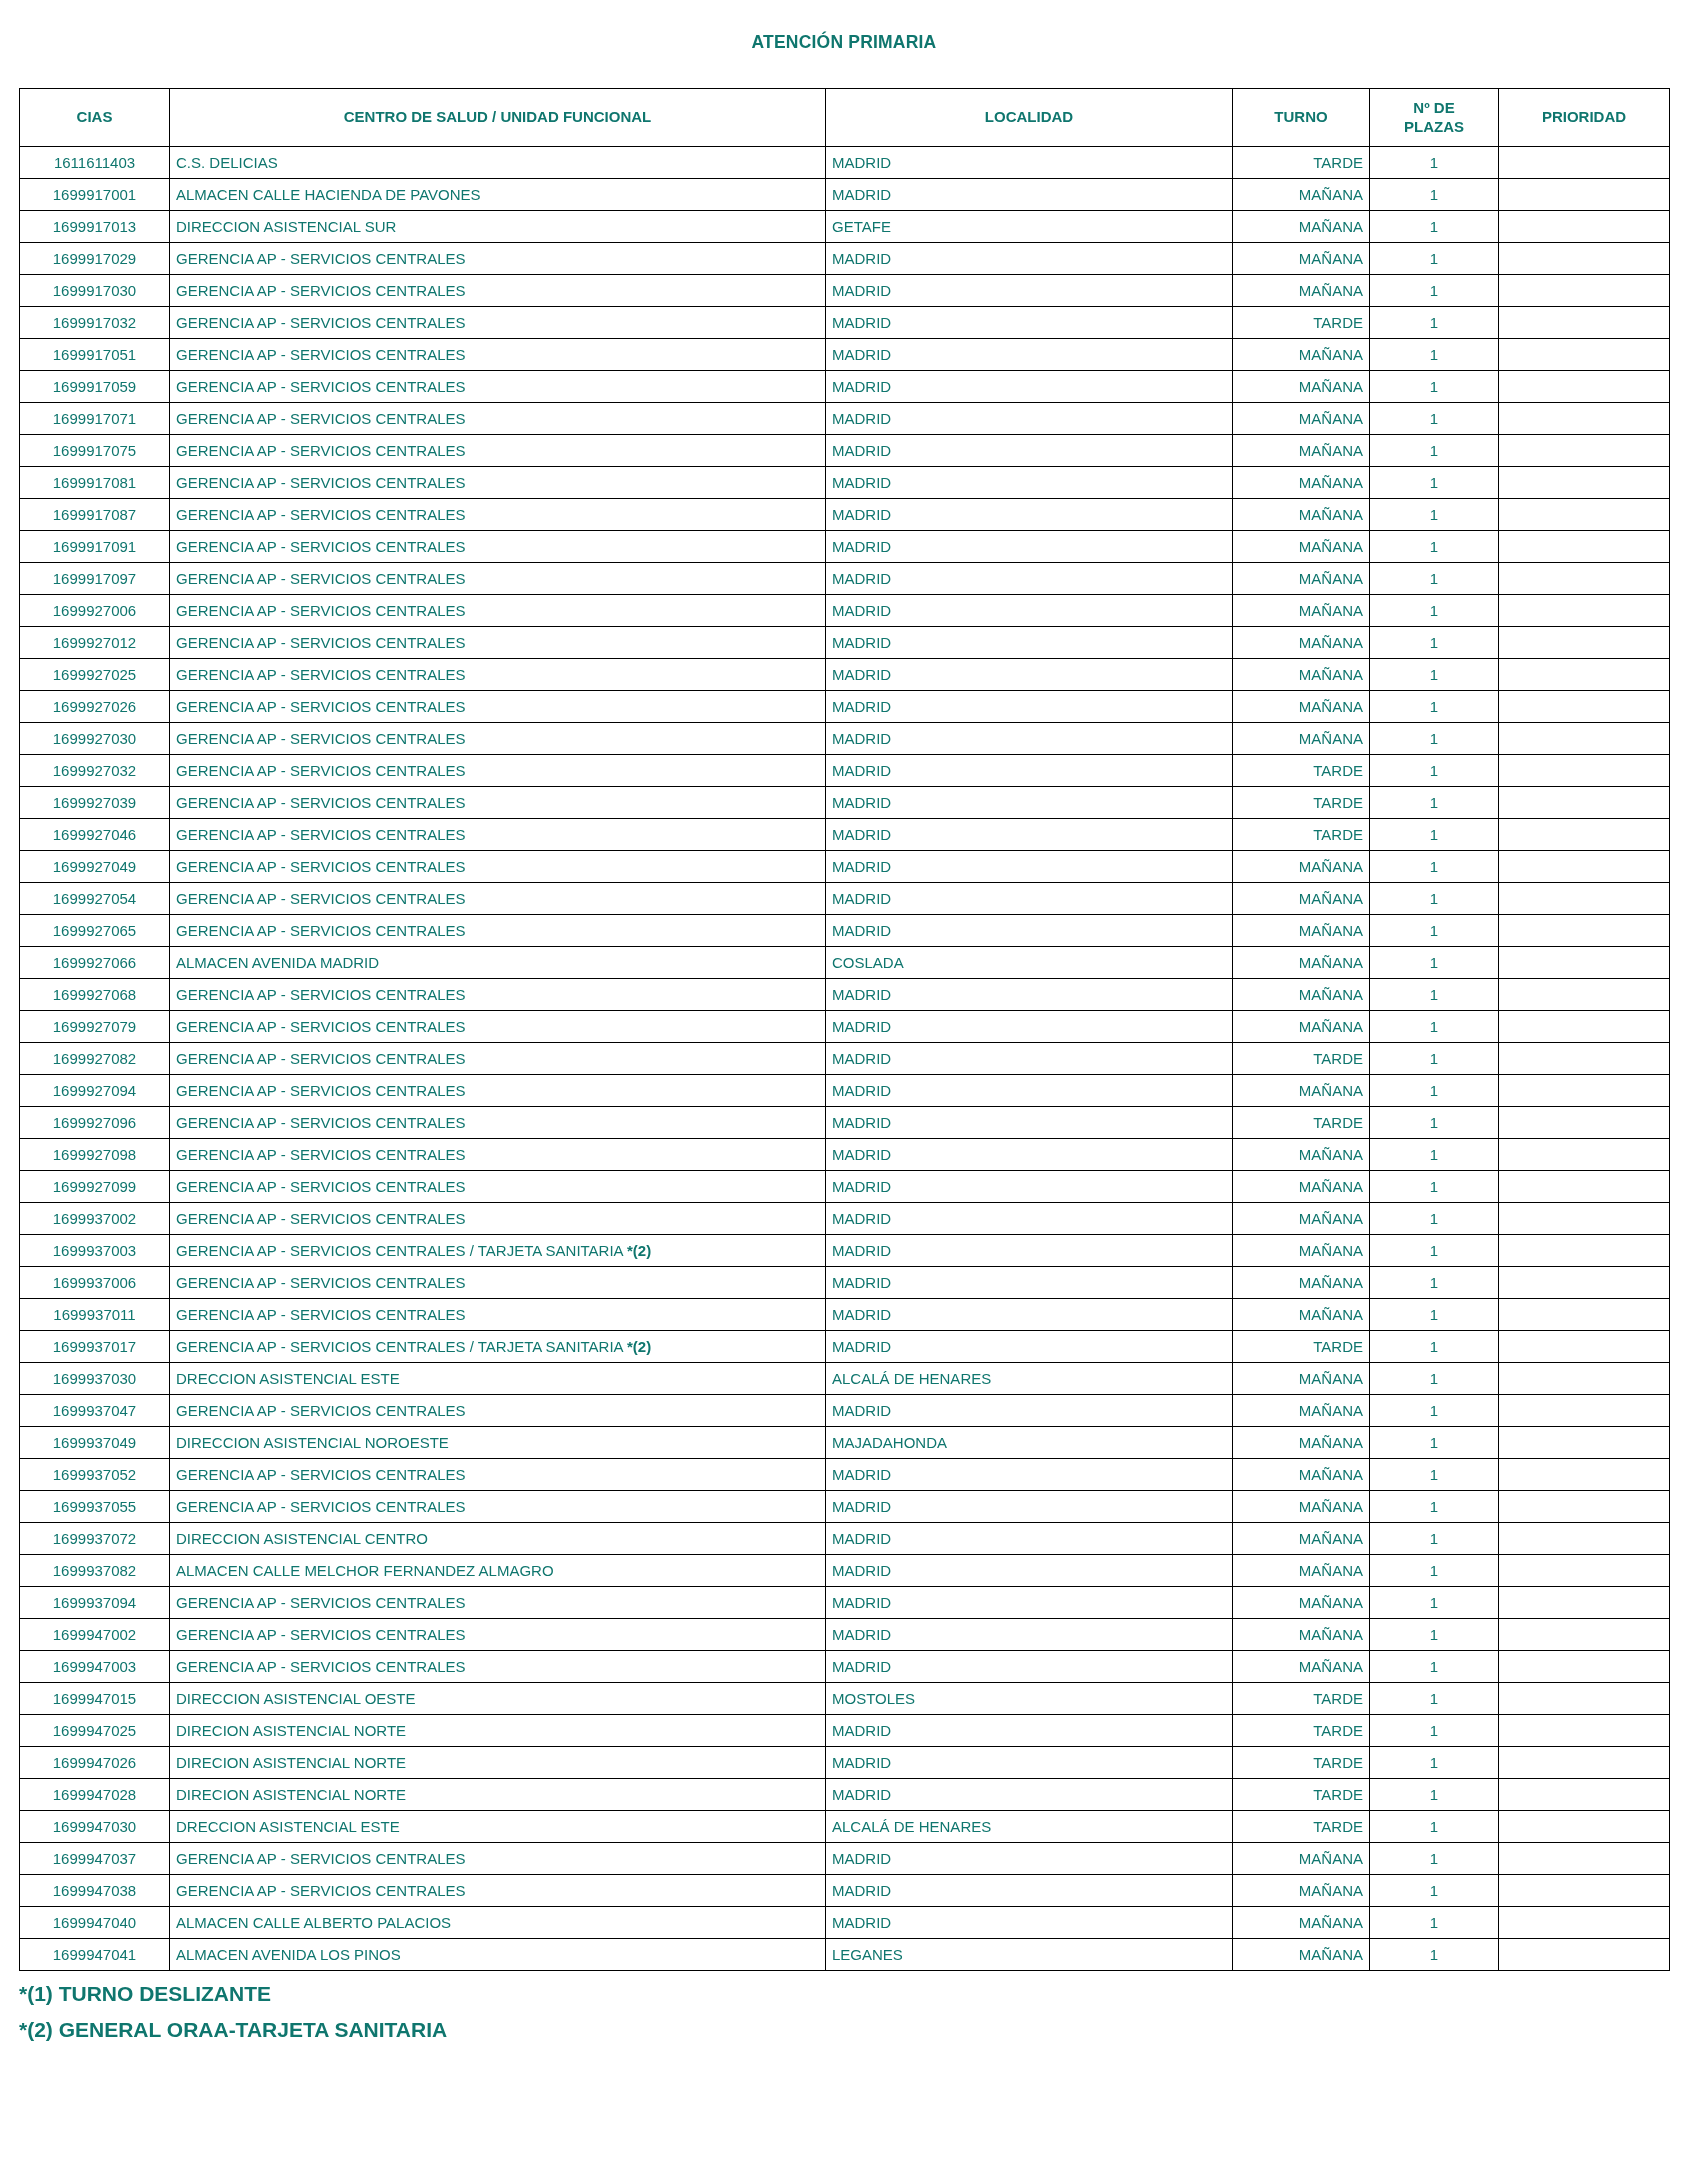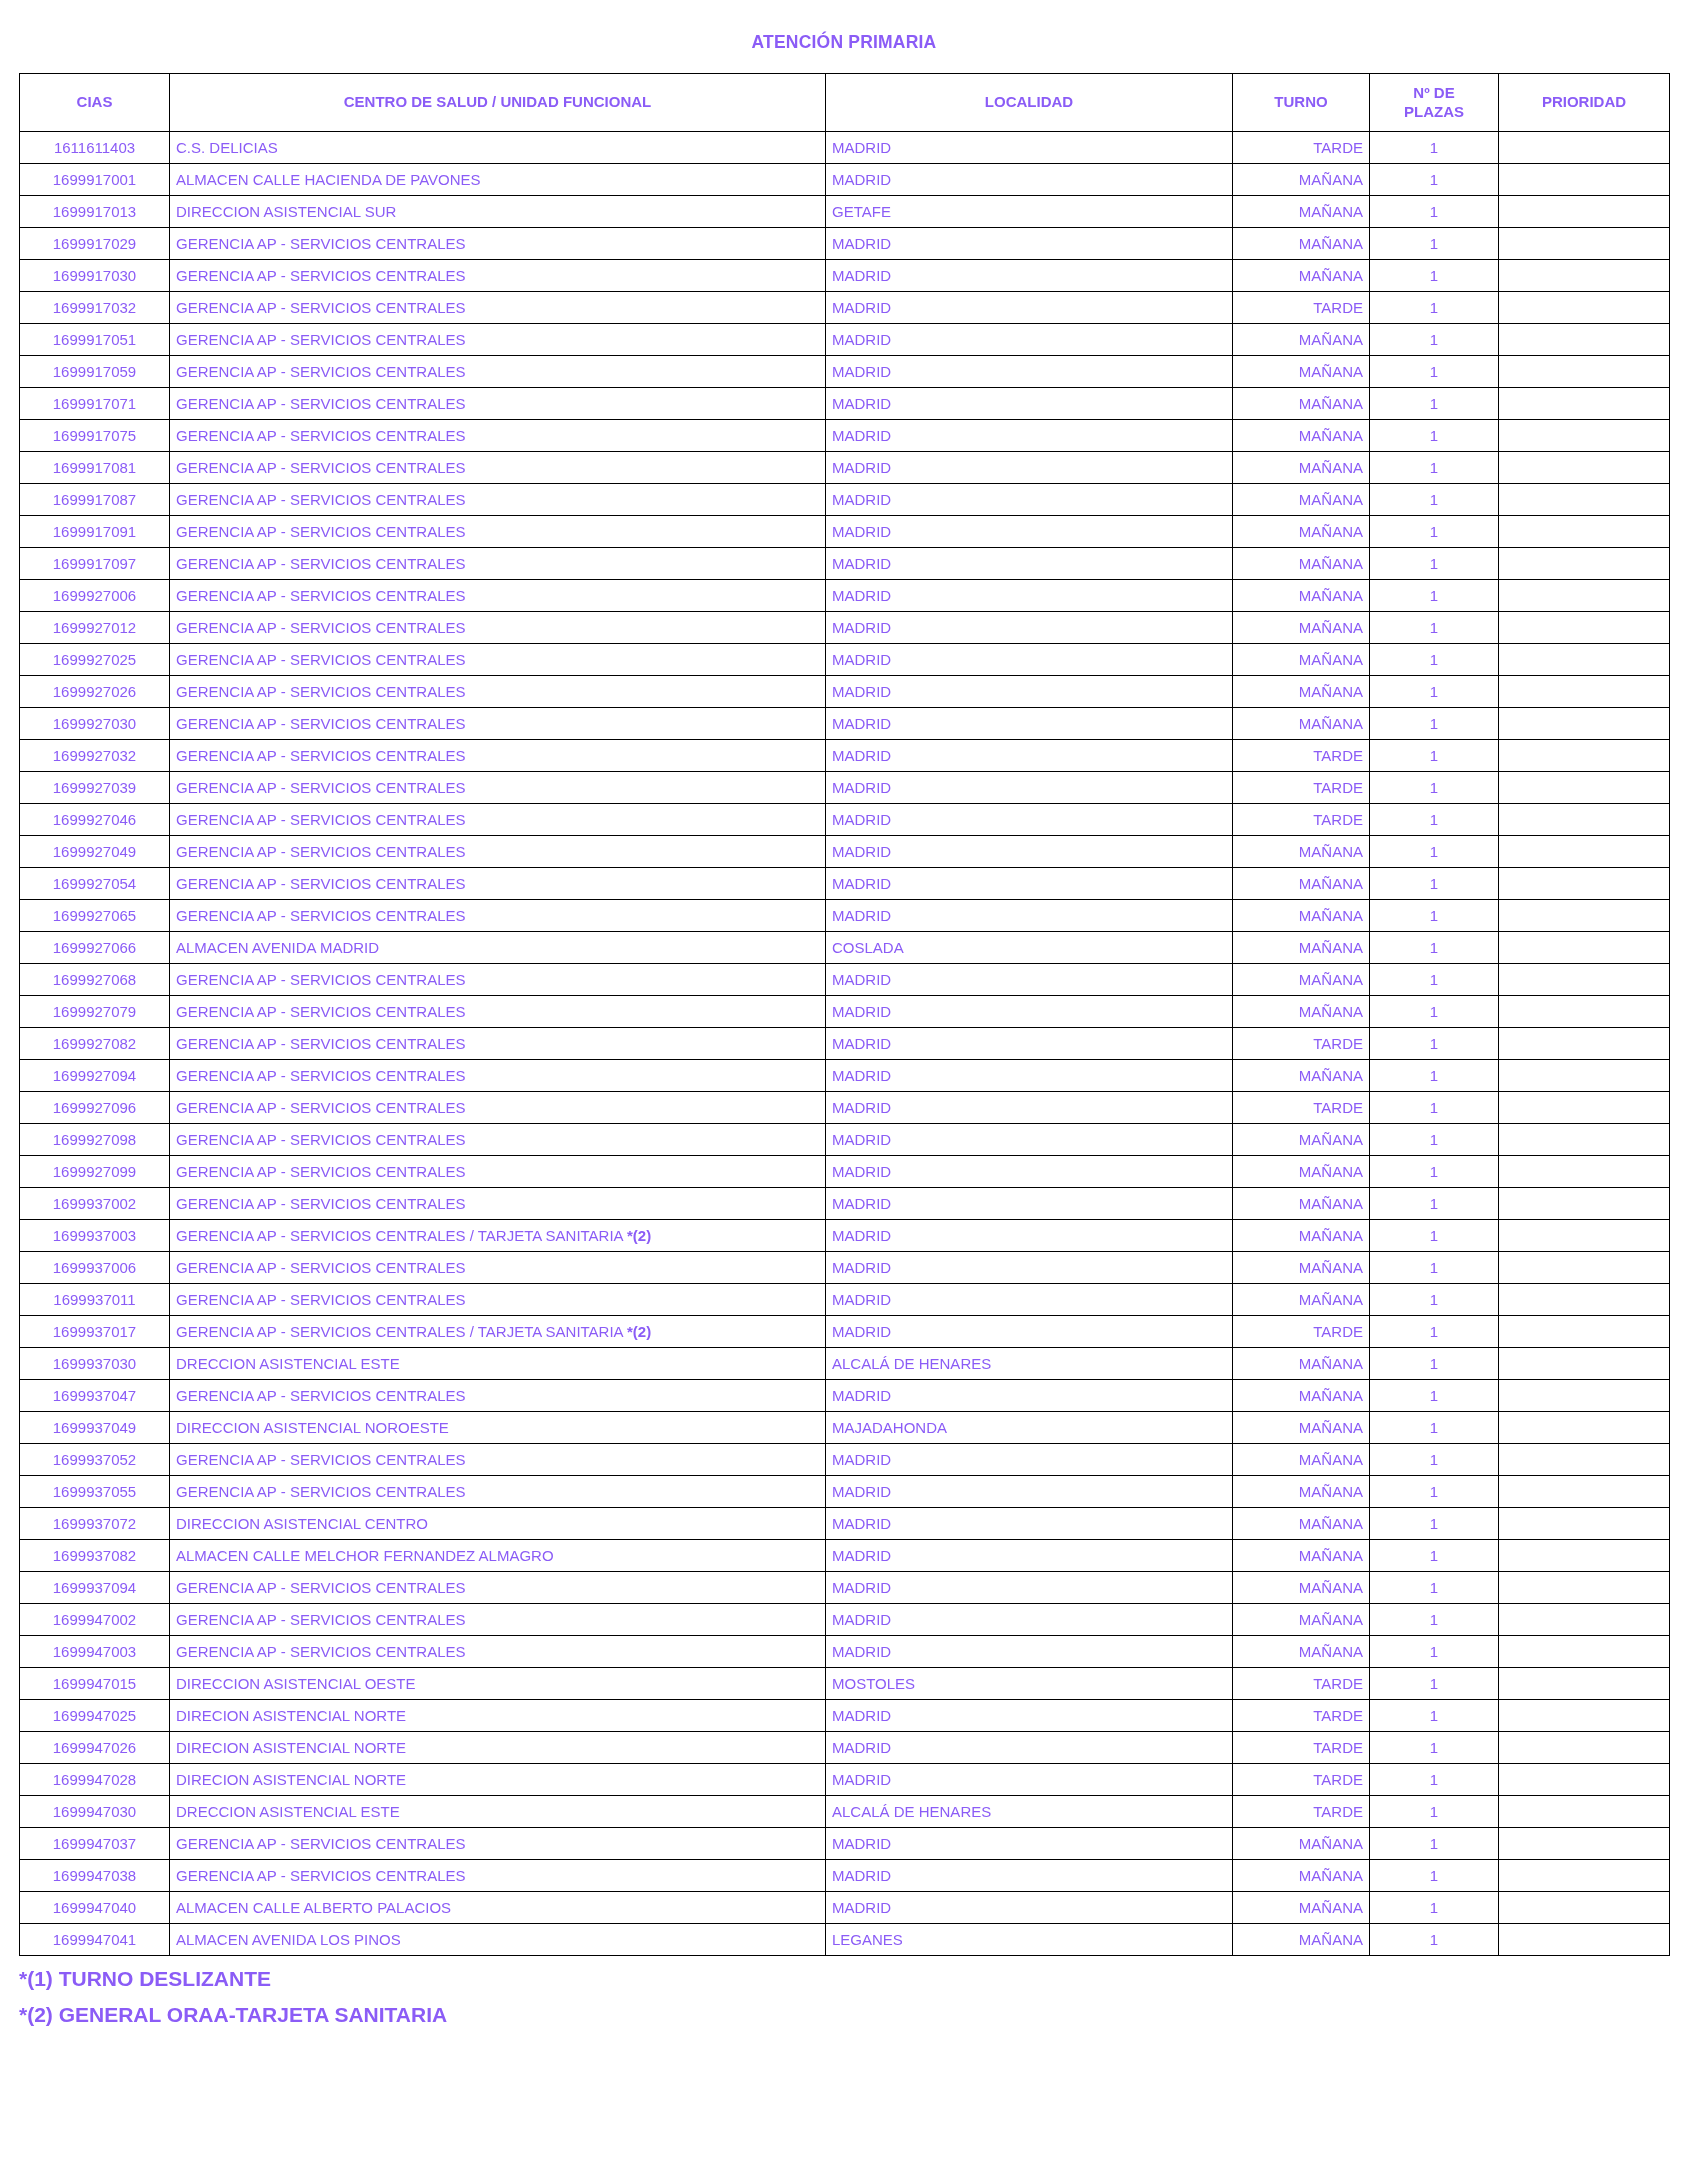--- a/index.html
+++ b/index.html
@@ -1,37 +1,37 @@
 <!DOCTYPE html>
 <html style="font-size:12px"><head>
 <meta charset="utf-8">
 <style>
   * { box-sizing: border-box; }
   html, body { margin: 0; padding: 0; background: #ffffff; }
   .page {
     width: 1688px;
     height: 2183px;
     background: #ffffff;
-    color: #8b5cf6;
+    color: #0f766e;
     font-family: "Liberation Sans", sans-serif;
     overflow: hidden;
     position: relative;
   }
   .title {
     padding-top: 32px;
     text-align: center;
     font-weight: bold;
     font-size: 17.5px;
     letter-spacing: 0.2px;
   }
   table.main-table {
     border-collapse: collapse;
     table-layout: fixed;
     width: 1650px;
-    margin: 20px 19px 0 19px;
+    margin: 35px 19px 0 19px;
   }
   col.c0 { width: 150px; }
   col.c1 { width: 656px; }
   col.c2 { width: 407px; }
   col.c3 { width: 137px; }
   col.c4 { width: 129px; }
   col.c5 { width: 171px; }
   th, td {
     border: 1.5px solid #000000;
     font-size: 15px;

